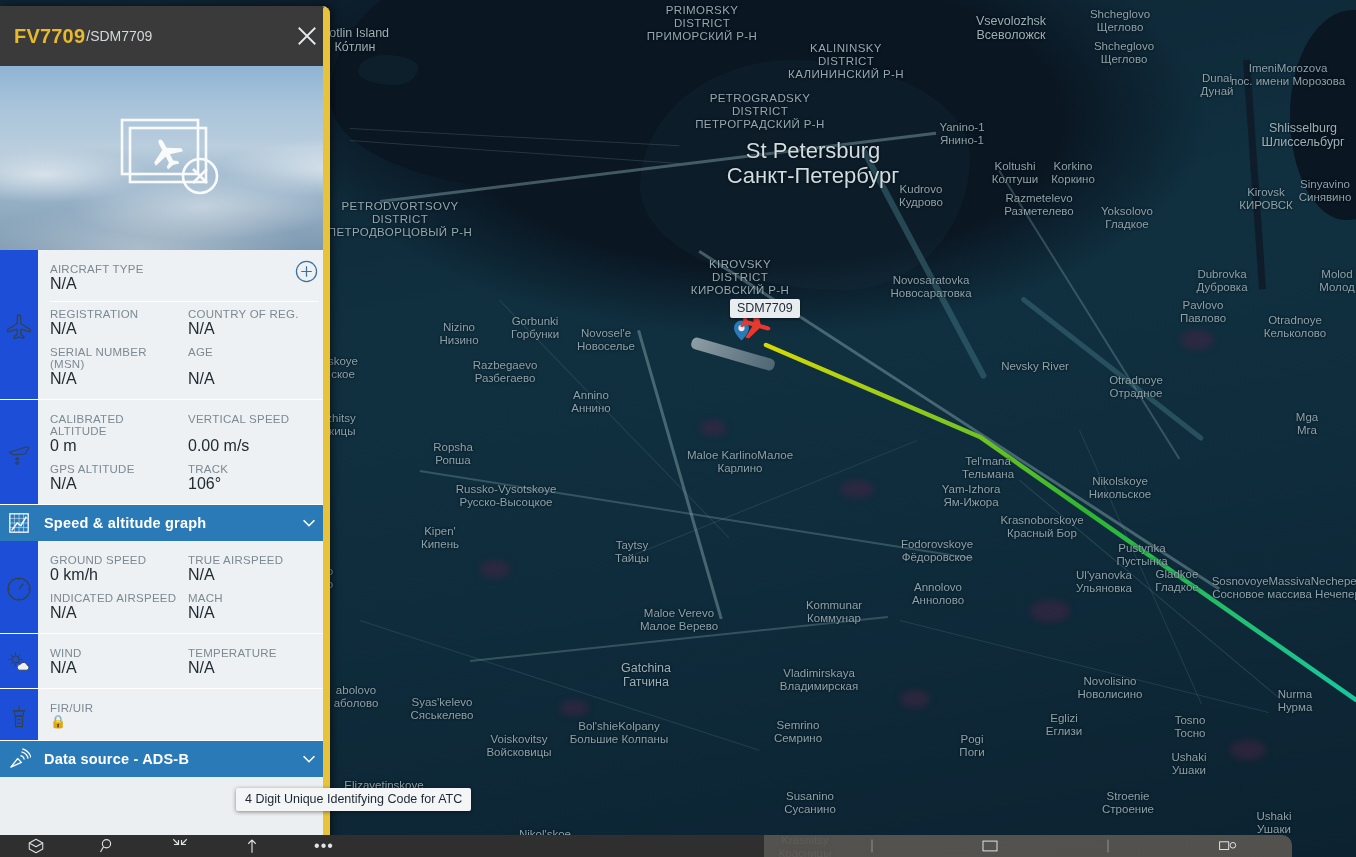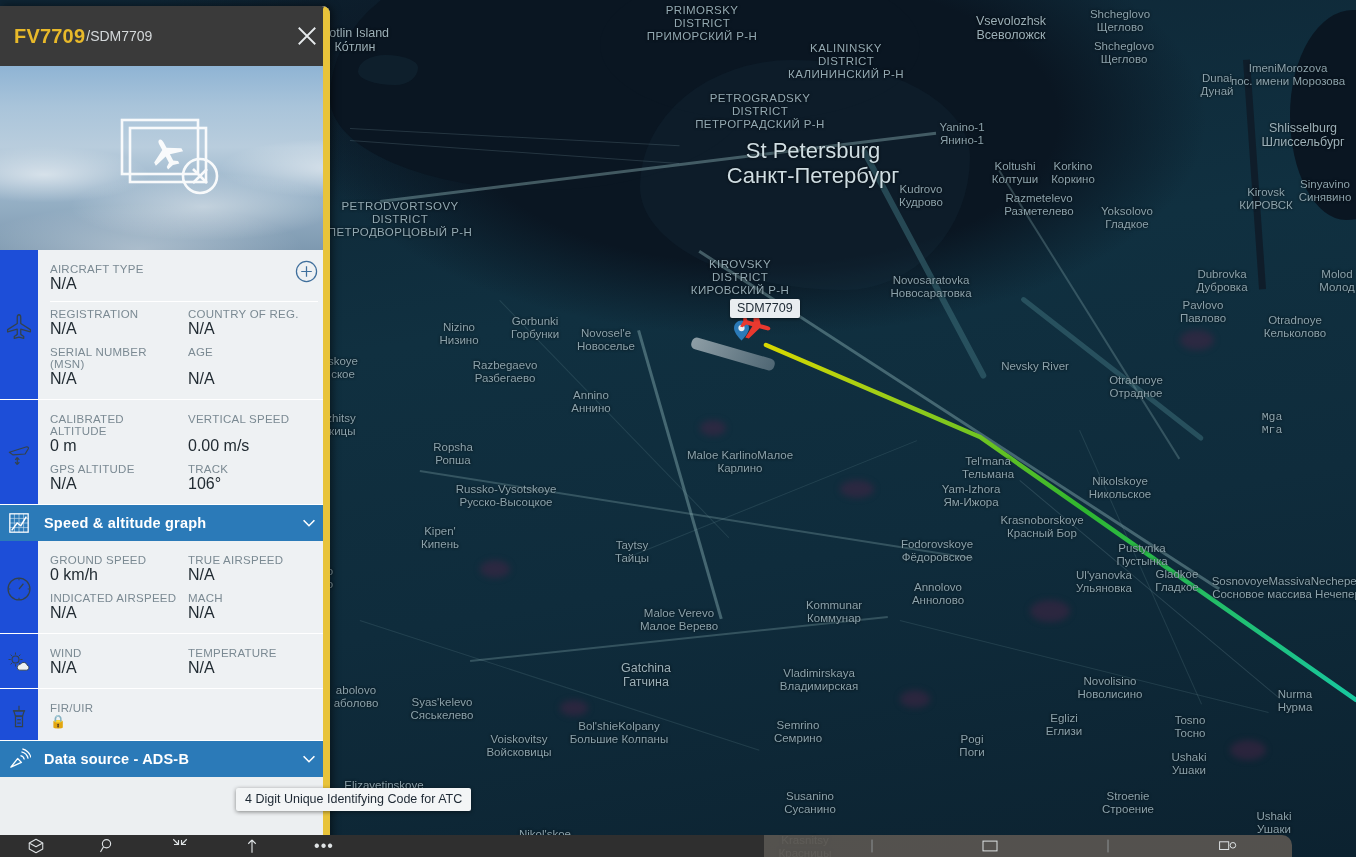--- a/index.html
+++ b/index.html
@@ -370,21 +370,21 @@
         <div class="maplabel small" style="left: 535px; top: 315px;"><span class="l1">Gorbunki</span><span class="ru">Горбунки</span></div>
         <div class="maplabel small" style="left: 606px; top: 327px;"><span class="l1">Novosel'e</span><span class="ru">Новоселье</span></div>
         <div class="maplabel small" style="left: 1203px; top: 299px;"><span class="l1">Pavlovo</span><span class="ru">Павлово</span></div>
         <div class="maplabel small" style="left: 1295px; top: 314px;"><span class="l1">Otradnoye</span><span class="ru">Кельколово</span></div>
         <div class="maplabel small" style="left: 343px; top: 355px;"><span class="l1">skoye</span><span class="ru">ское</span></div>
         <div class="maplabel small" style="left: 505px; top: 359px;"><span class="l1">Razbegaevo</span><span class="ru">Разбегаево</span></div>
         <div class="maplabel small" style="left: 1035px; top: 360px;"><span class="l1">Nevsky River</span></div>
         <div class="maplabel small" style="left: 1136px; top: 374px;"><span class="l1">Otradnoye</span><span class="ru">Отрадное</span></div>
         <div class="maplabel small" style="left: 591px; top: 389px;"><span class="l1">Annino</span><span class="ru">Аннино</span></div>
         <div class="maplabel small" style="left: 341px; top: 412px;"><span class="l1">zhitsy</span><span class="ru">жицы</span></div>
-        <div class="maplabel small" style="left: 1272px; top: 411px; font-family: Liberation Mono, monospace;"><span class="l1">Mga</span><span class="ru">Мга</span></div>
+        <div class="maplabel small" style="left: 1307px; top: 411px;"><span class="l1">Mga</span><span class="ru">Мга</span></div>
         <div class="maplabel small" style="left: 453px; top: 441px;"><span class="l1">Ropsha</span><span class="ru">Ропша</span></div>
         <div class="maplabel small" style="left: 740px; top: 449px;"><span class="l1">Maloe Karlino</span><span class="l2">Малое</span><span class="ru">Карлино</span></div>
         <div class="maplabel small" style="left: 988px; top: 455px;"><span class="l1">Tel'mana</span><span class="ru">Тельмана</span></div>
         <div class="maplabel small" style="left: 1120px; top: 475px;"><span class="l1">Nikolskoye</span><span class="ru">Никольское</span></div>
         <div class="maplabel small" style="left: 506px; top: 483px;"><span class="l1">Russko-Vysotskoye</span><span class="ru">Русско-Высоцкое</span></div>
         <div class="maplabel small" style="left: 971px; top: 483px;"><span class="l1">Yam-Izhora</span><span class="ru">Ям-Ижора</span></div>
         <div class="maplabel small" style="left: 1042px; top: 514px;"><span class="l1">Krasnoborskoye</span><span class="ru">Красный Бор</span></div>
         <div class="maplabel small" style="left: 440px; top: 525px;"><span class="l1">Kipen'</span><span class="ru">Кипень</span></div>
         <div class="maplabel small" style="left: 1142px; top: 542px;"><span class="l1">Pustynka</span><span class="ru">Пустынка</span></div>
         <div class="maplabel small" style="left: 632px; top: 539px;"><span class="l1">Taytsy</span><span class="ru">Тайцы</span></div>

